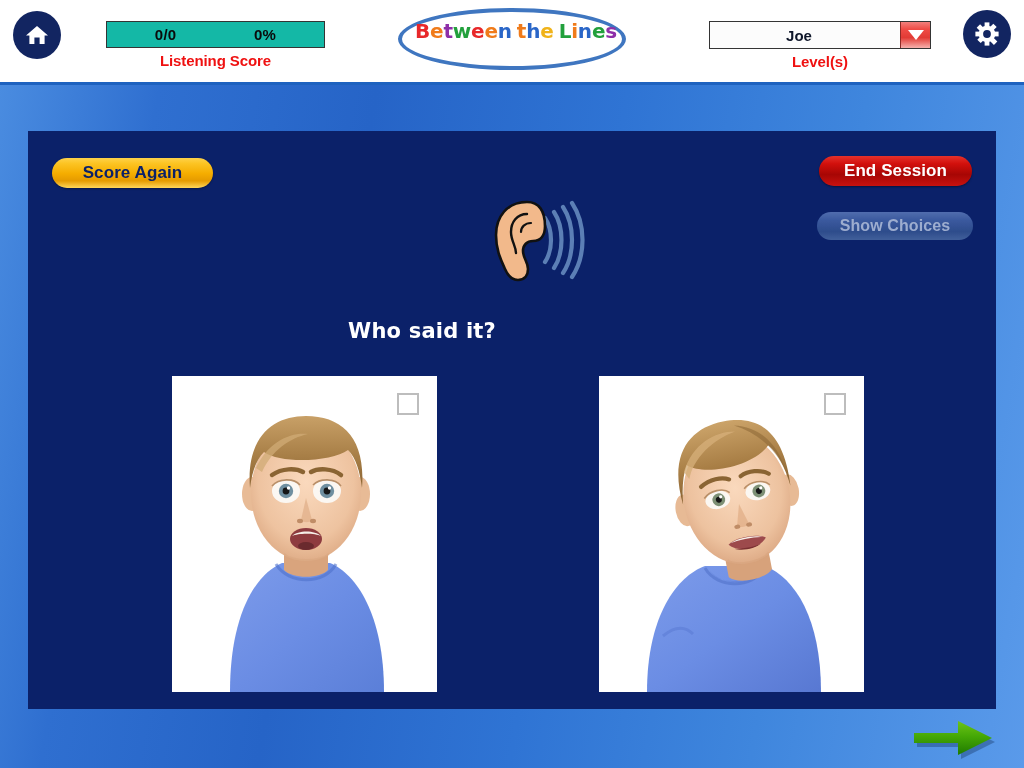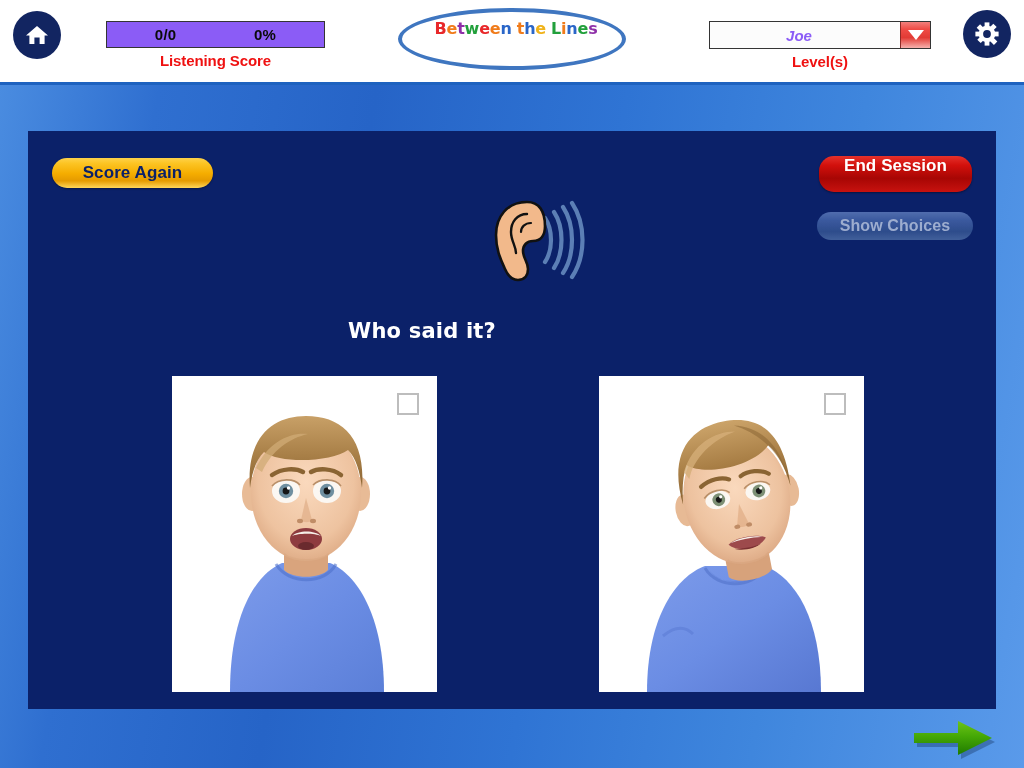--- a/index.html
+++ b/index.html
@@ -37,21 +37,21 @@
 
   
   .score-wrap {
     position: absolute;
     left: 106px; top: 21px;
     width: 219px;
   }
   .score-box {
     height: 27px;
     border: 1px solid #343434;
-    background: #8b5cf6;
+    background: #14b8a6;
     display: flex;
     align-items: center;
     justify-content: space-around;
     padding: 0 9px;
   }
   .score-box span {
     font-size: 15px;
     font-weight: bold;
     color: #0a0a0a;
     letter-spacing: 0.3px;
@@ -75,23 +75,22 @@
     height: 28px;
     border: 1px solid #343434;
     background: #fcfcfc;
     display: flex;
     align-items: stretch;
     position: relative;
   }
   .player-name {
     flex: 1;
     display: flex; align-items: center; justify-content: center;
-    font-size: 15px; font-weight: bold; color: #8b5cf6;
+    font-size: 15px; font-weight: bold; color: #0f172a;
     padding-right: 12px;
-    font-style: italic;
   }
   .player-arrow {
     width: 30px;
     background: linear-gradient(180deg,#f2807c 0%, #ef4b45 28%, #e23b35 60%, #f6b2ae 100%);
     border-left: 1px solid #8d2a26;
     display: flex; align-items: center; justify-content: center;
     cursor: pointer;
   }
   .player-arrow i {
     display: block;
@@ -109,21 +108,21 @@
     border: 4px solid #3f76c0;
     border-radius: 50%;
     background: #ffffff;
   }
   .title-line1 {
     position: absolute;
     left: 0; top: 7px;
     width: 228px;
     text-align: center;
     font-family: "DejaVu Sans", sans-serif;
-    font-size: 16px;
+    font-size: 20px;
     font-weight: bold;
     letter-spacing: -0.2px;
     white-space: nowrap;
   }
   .title-line1 .sp { display: inline-block; width: 5px; }
   .title-line2 {
     position: absolute;
     left: 0; top: 34px;
     width: 228px;
     text-align: center;
@@ -170,24 +169,24 @@
   .hear-again span {
     font-size: 17px; font-weight: bold;
     color: #0b2169;
     letter-spacing: 0.1px;
   }
 
   
   .end-session {
     position: absolute;
     left: 791px; top: 25px;
-    width: 153px; height: 36px;
+    width: 153px; height: 30px;
     border-radius: 15px;
     background: linear-gradient(180deg,#e6312b 0%, #d2100c 26%, #a70604 62%, #c8120f 100%);
-    display: flex; align-items: flex-start; justify-content: center;
+    display: flex; align-items: center; justify-content: center;
     cursor: pointer;
     box-shadow: 0 1px 2px rgba(0,0,0,0.4);
   }
   .end-session span {
     font-size: 17px; font-weight: bold; color: #ffffff;
     letter-spacing: 0.1px;
   }
 
   
   .show-choices {

